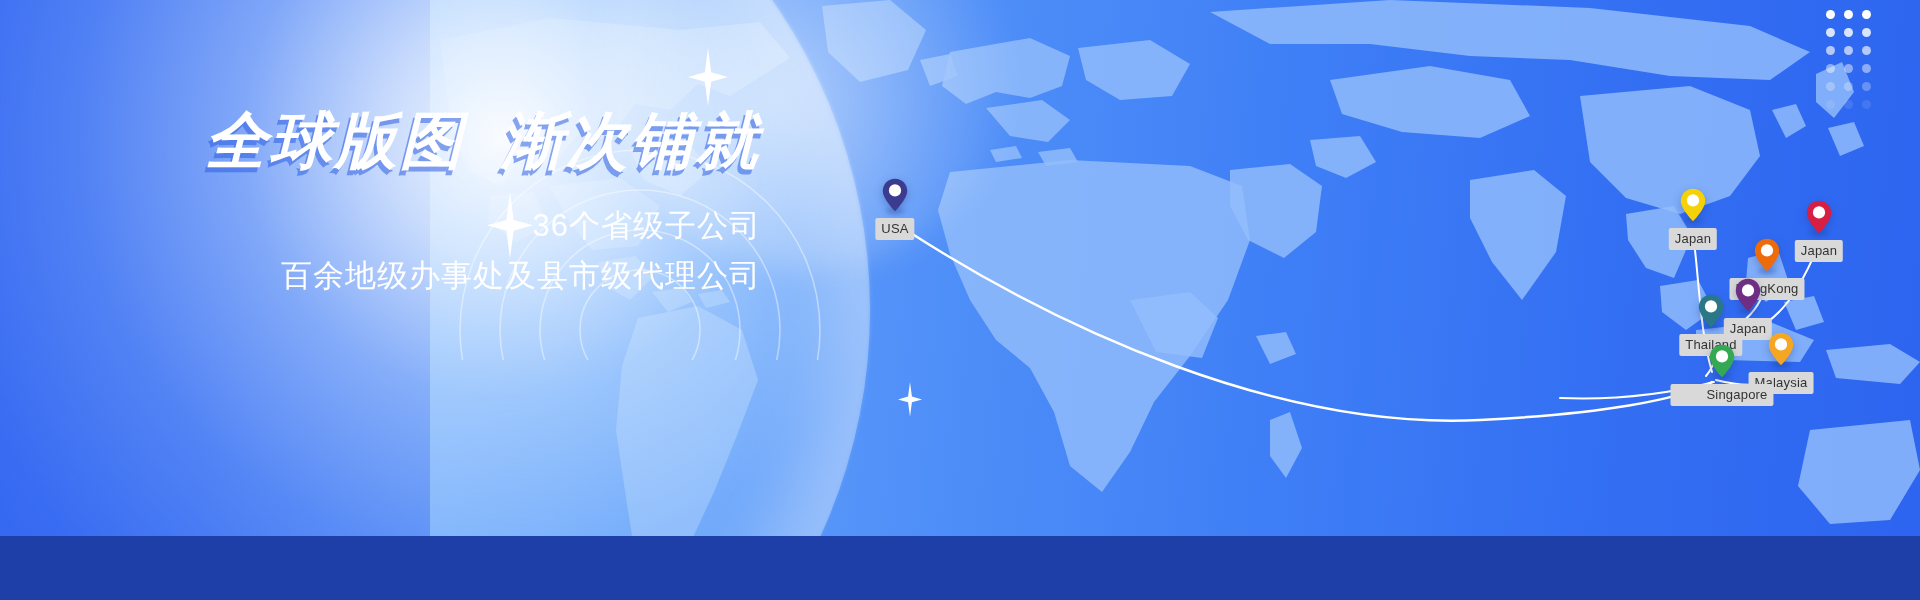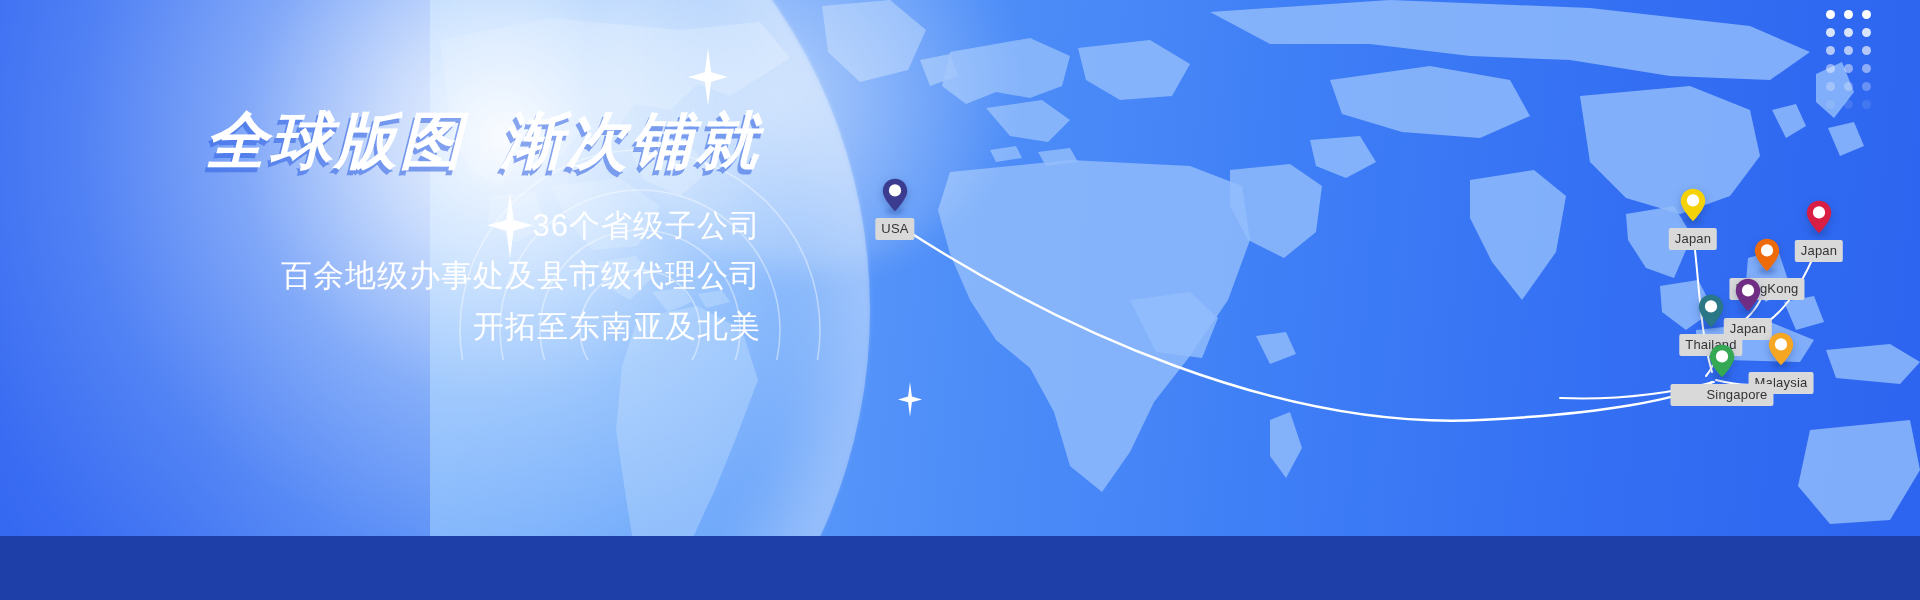--- a/index.html
+++ b/index.html
@@ -286,21 +286,20 @@
       <i style="left: 36px; top: 90px; opacity: 0.1;"></i>
     </div>
 
   <div class="copy">
     <div class="headline">
       <span>全球版图</span><span class="gap"></span><span>渐次铺就</span>
     </div>
     <div class="subs" id="subs">
         <div class="subline">36个省级子公司</div>
         <div class="subline">百余地级办事处及县市级代理公司</div>
-        <div class="subline">开拓至东南亚及北美</div>
       </div>
   </div>
 
   <div id="markers">
       <div class="marker" style="left: 895px; top: 212px;">
         <div class="pin-shadow"></div>
         <div class="pin">
           <svg width="26" height="34" viewBox="0 0 26 34">
             <path d="M13 0.8 C6.2 0.8 0.8 6.2 0.8 13 C0.8 21 13 33.2 13 33.2 C13 33.2 25.2 21 25.2 13 C25.2 6.2 19.8 0.8 13 0.8 Z" fill="#3b3b8f"></path>
             <circle cx="13" cy="12.4" r="6.1" fill="#ffffff"></circle>

